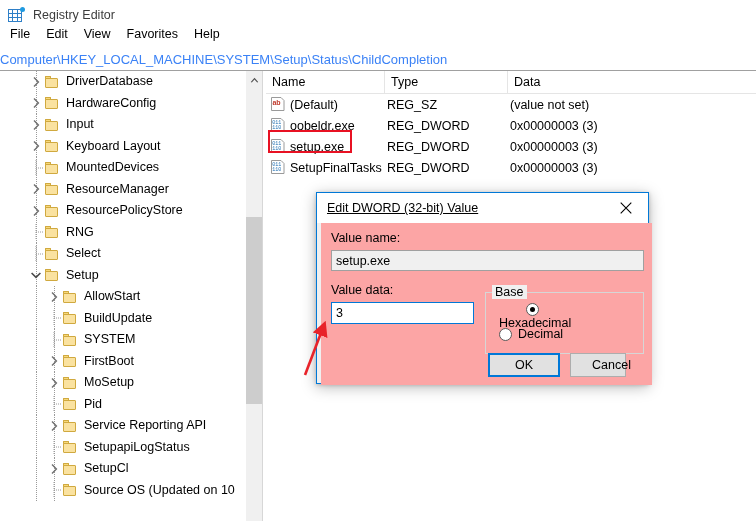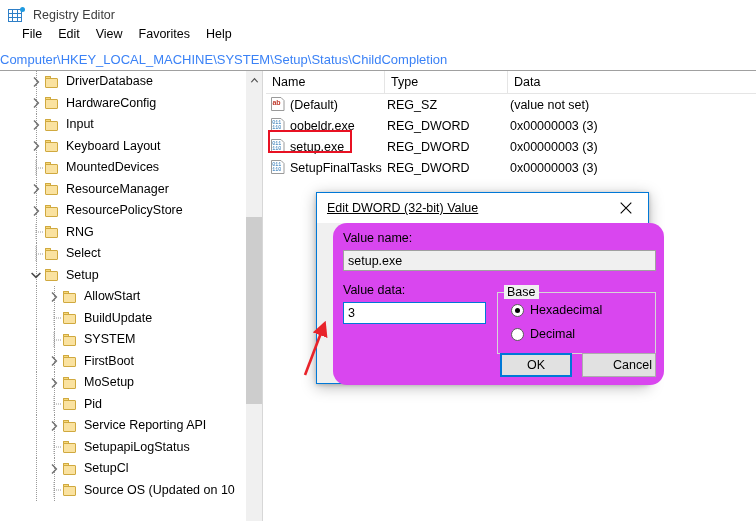--- a/index.html
+++ b/index.html
@@ -69,21 +69,21 @@
     display: flex;
     align-items: center;
     background: #ffffff;
   }
   .menu-item {
     font-size: 12.5px;
     color: #000000;
     padding: 3px 8px;
     cursor: default;
   }
-  .menu-item:first-child { margin-left: 14px; }
+  .menu-item:first-child { margin-left: 2px; }
 
   
   #addressbar {
     position: absolute;
     left: 0; top: 48px;
     width: 756px; height: 22px;
     background: #ffffff;
     border-bottom: 1px solid #a0a0a0;
     display: flex;
     align-items: center;
@@ -299,24 +299,23 @@
   #dlg-close {
     position: absolute;
     right: 0; top: 0;
     width: 44px; height: 29px;
     display: flex;
     align-items: center;
     justify-content: center;
   }
   #dlg-body {
     position: absolute;
-    left: 16px; top: 30px;
+    left: 4px; top: 30px;
     width: 100%; height: 162px;
-    background: #d946ef;
-    border-radius: 14px;
+    background: #fca5a5;
   }
   .dlg-label {
     position: absolute;
     font-size: 12.5px;
     color: #000000;
   }
   .dlg-input {
     position: absolute;
     background: #ffffff;
     box-sizing: border-box;
@@ -389,21 +388,21 @@
     justify-content: center;
   }
   #ok-button {
     left: 167px; top: 130px;
     width: 72px;
     border: 2px solid #0078d7;
     background: #e1e1e1;
   }
   #cancel-button {
     left: 249px; top: 130px;
-    width: 74px;
+    width: 56px;
     padding-left: 27px;
   }
 
   
   #red-arrow {
     position: absolute;
     left: 300px; top: 318px;
     width: 80px; height: 62px;
     pointer-events: none;
   }
@@ -822,21 +821,21 @@
 
     <div class="dlg-label" style="left:10px; top:8px;">Value name:</div>
     <div class="dlg-input" id="value-name-input">setup.exe</div>
 
     <div class="dlg-label" style="left:10px; top:60px;">Value data:</div>
     <div class="dlg-input" id="value-data-input">3</div>
 
     <div id="base-group"></div>
     <div id="base-legend">Base</div>
 
-    <div class="radio-row" style="left:178px; top:80px;">
+    <div class="radio-row" style="left:178px; top:80px;flex-direction:column;">
       <span class="radio checked"></span>
       <span>Hexadecimal</span>
     </div>
     <div class="radio-row" style="left:178px; top:104px;">
       <span class="radio"></span>
       <span>Decimal</span>
     </div>
 
     <div class="dlg-btn" id="ok-button">OK</div>
     <div class="dlg-btn" id="cancel-button">Cancel</div>

